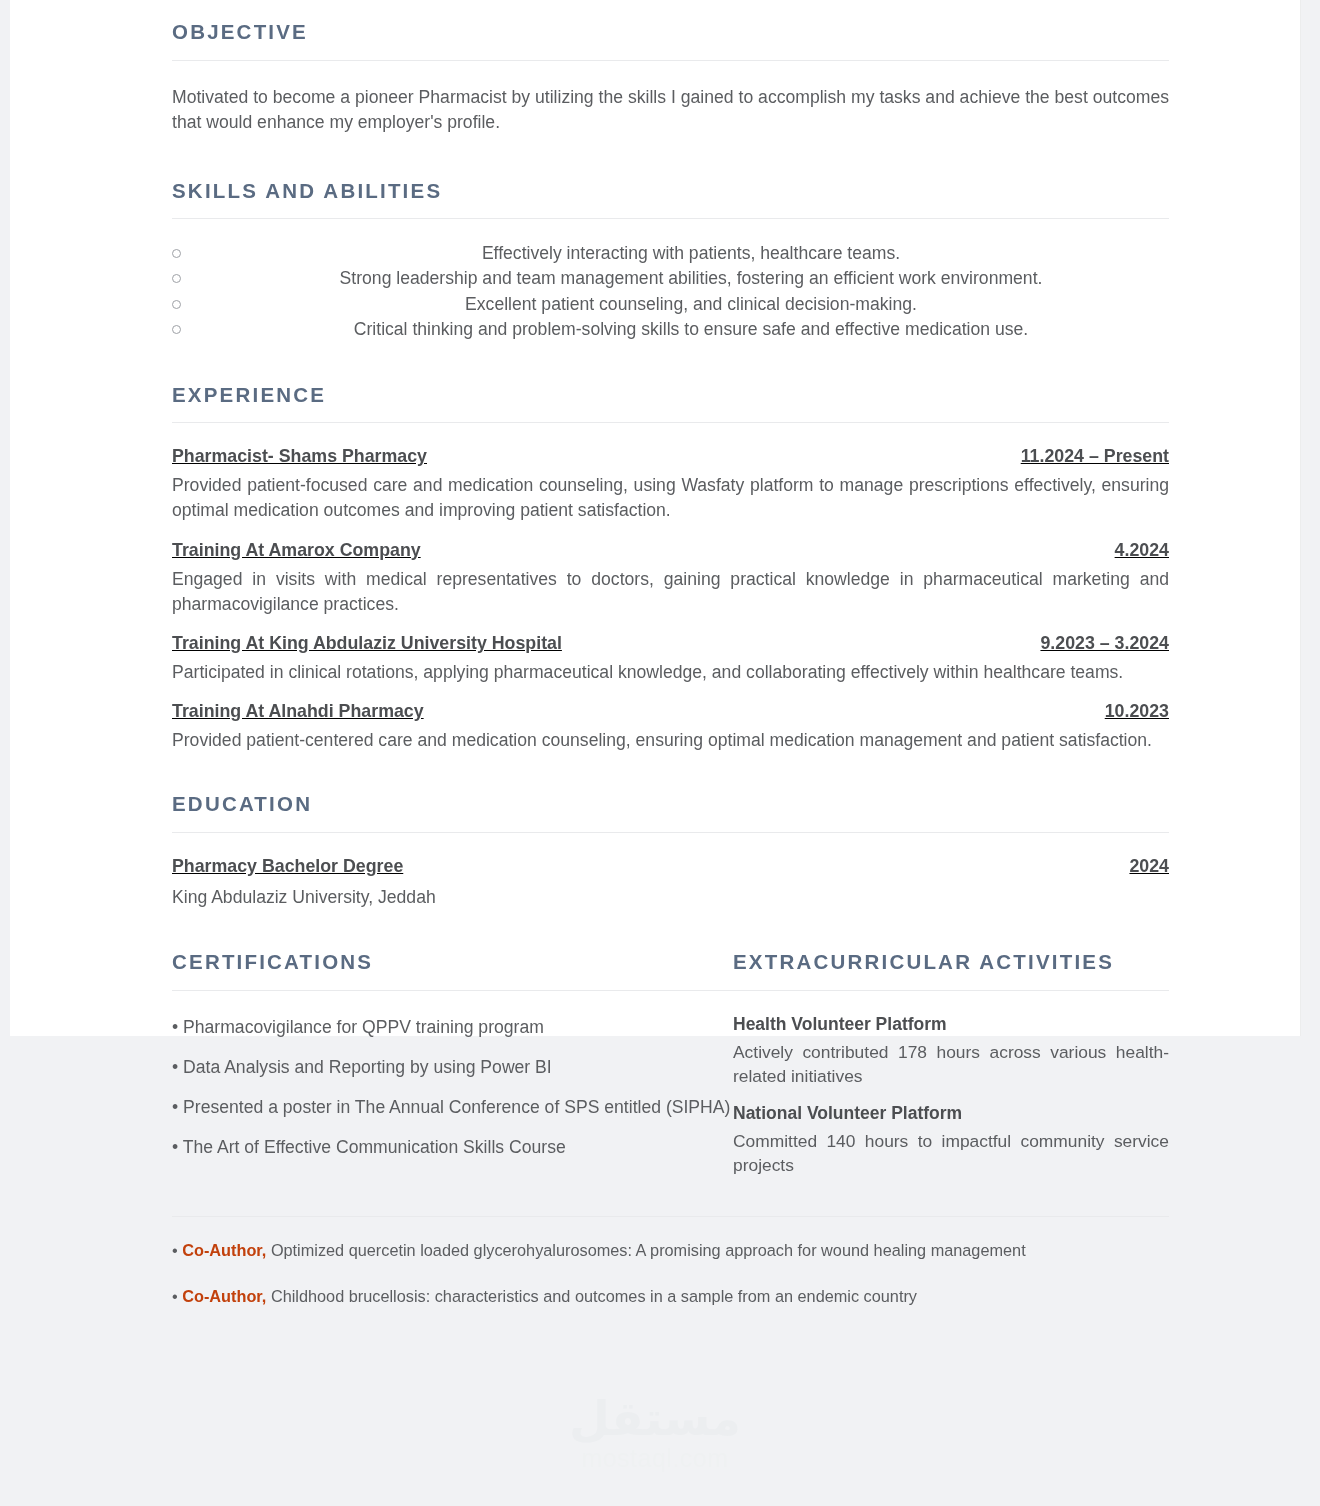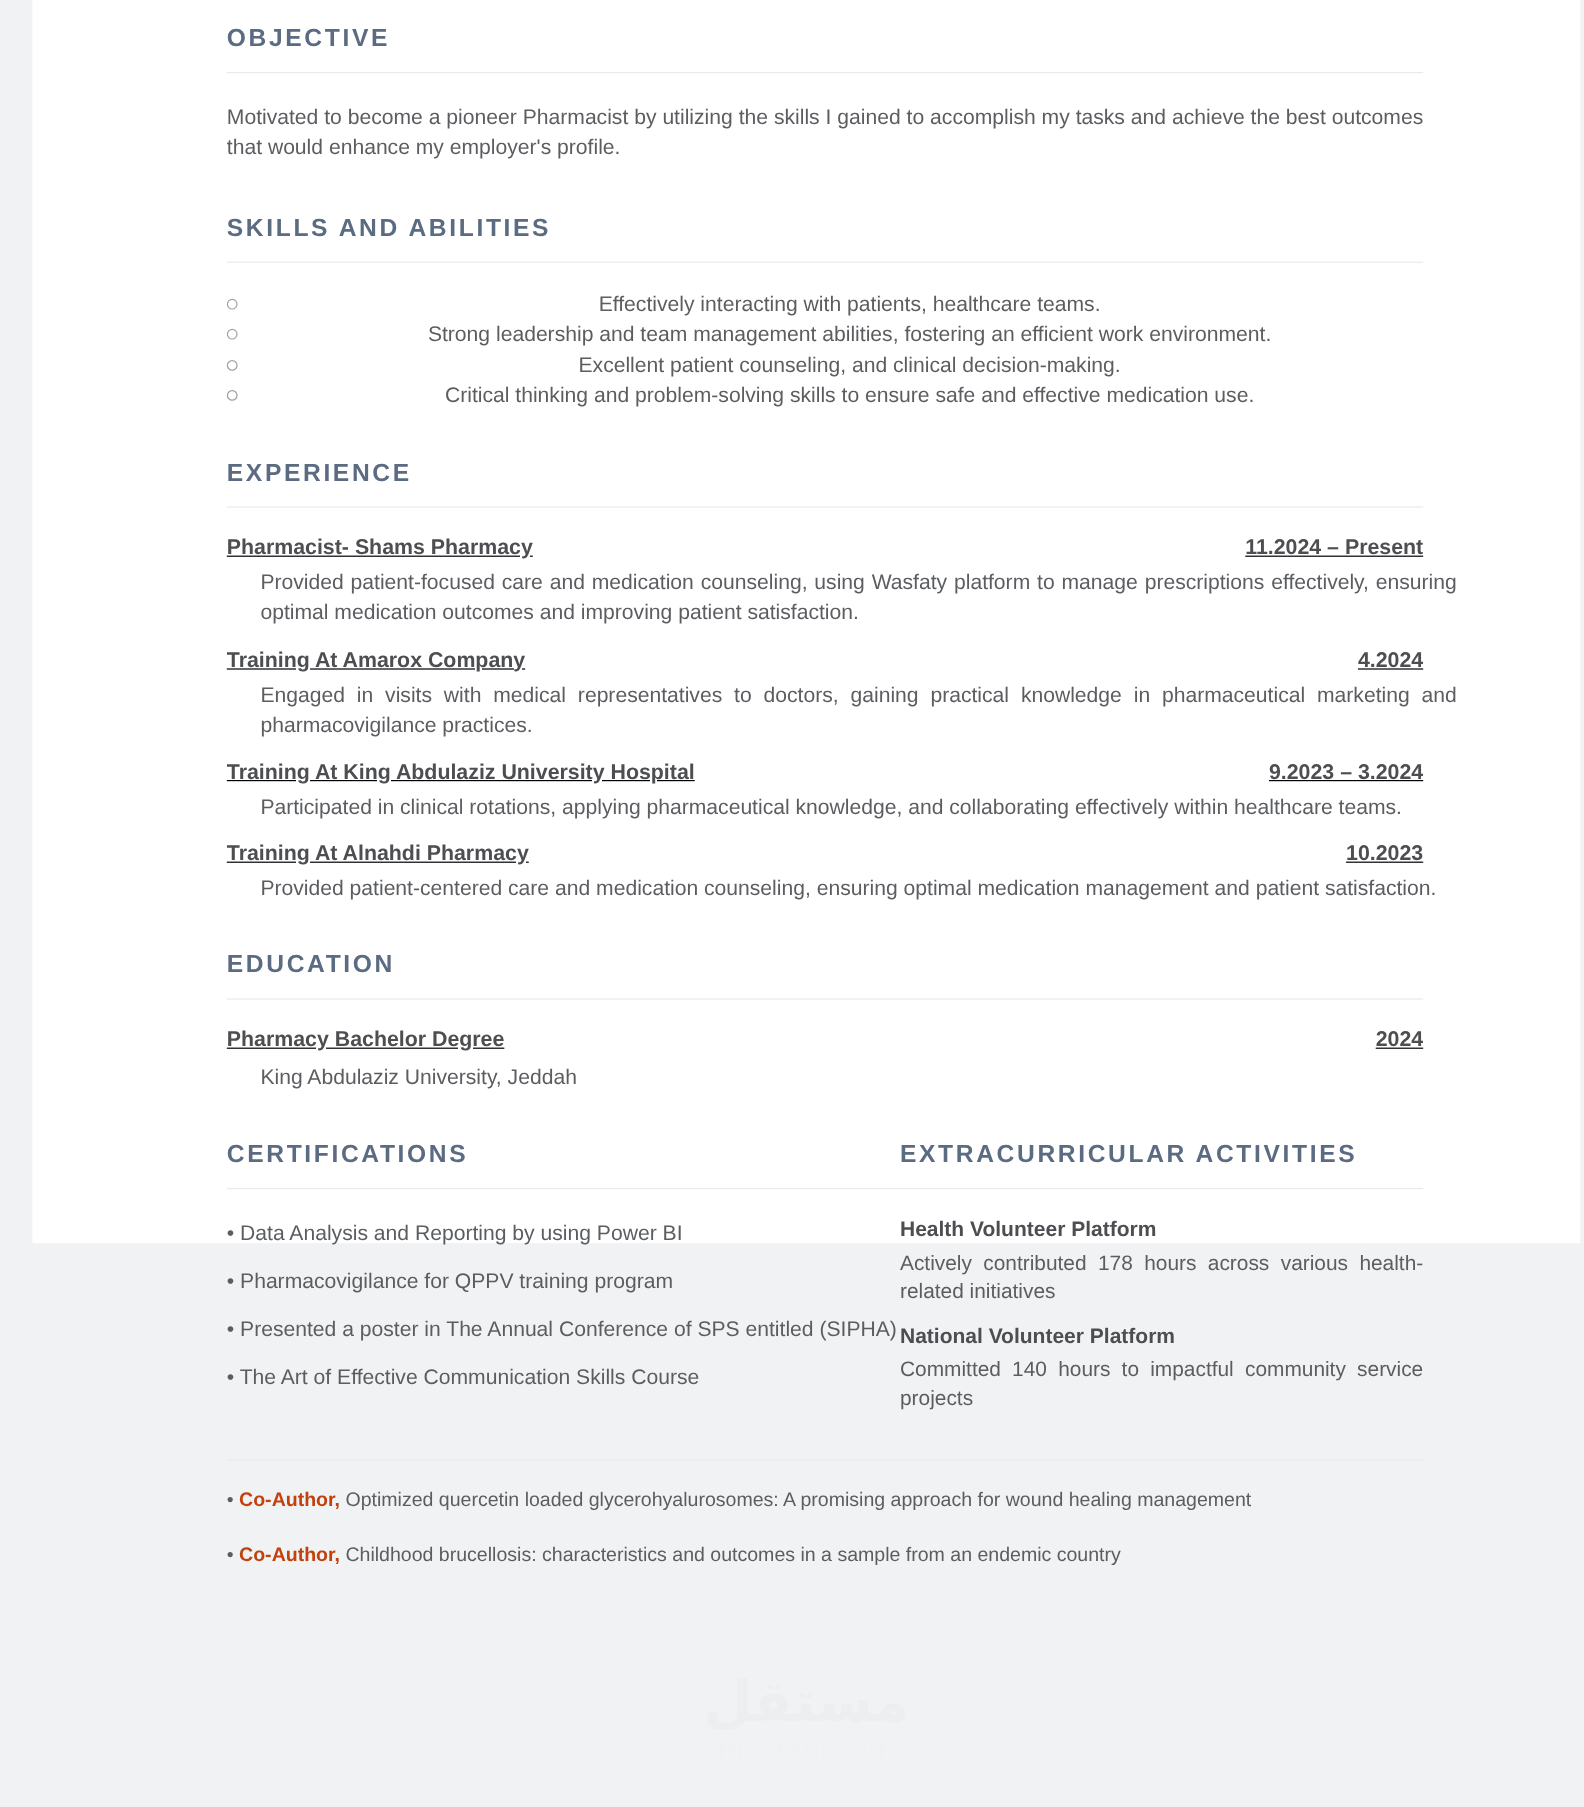--- a/index.html
+++ b/index.html
@@ -8,21 +8,21 @@
   }
   body {
     width: 1320px;
     height: 1506px;
     background: #f1f2f4;
     font-family: "Liberation Sans", sans-serif;
     overflow: hidden;
   }
   .page {
     position: absolute;
-    left: 27px;
+    left: 10px;
     top: 0;
     width: 1290px;
     height: 1036px;
     background: #ffffff;
     border-right: 1px solid #eceded;
     box-shadow: 0 0 0 0 rgba(0,0,0,0);
   }
   .page-inner {
     padding: 0 130px 0 162px;
   }
@@ -94,21 +94,20 @@
     font-weight: bold;
     white-space: nowrap;
   }
   .job-desc {
     color: #5b5d60;
     font-size: 17.6px;
     line-height: 25.2px;
     text-align: justify;
     width: 997px;
     margin-top: 6px;
-    margin-left: 28px;
   }
   
   .cols {
     display: flex;
     width: 997px;
   }
   .col-left { width: 561px; }
   .col-right { width: 436px; }
   .cert-list {
     margin: 0;
@@ -254,22 +253,22 @@
         </div>
         <div class="col-right">
           <div class="sec-head">EXTRACURRICULAR ACTIVITIES</div>
         </div>
       </div>
       <div class="rule"></div>
 
       <div class="cols" style="margin-top:23px;">
         <div class="col-left">
           <ul class="cert-list">
+            <li>• Pharmacovigilance for QPPV training program</li>
             <li>• Data Analysis and Reporting by using Power BI</li>
-            <li>• Pharmacovigilance for QPPV training program</li>
             <li>• Presented a poster in The Annual Conference of  SPS entitled (SIPHA)</li>
             <li>• The Art of Effective Communication Skills Course</li>
           </ul>
         </div>
         <div class="col-right">
           <div>
             <div class="sub-title">Health Volunteer Platform</div>
             <div class="sub-desc">Actively contributed 178 hours across various health-related initiatives</div>
           </div>
           <div style="margin-top:14px;">

